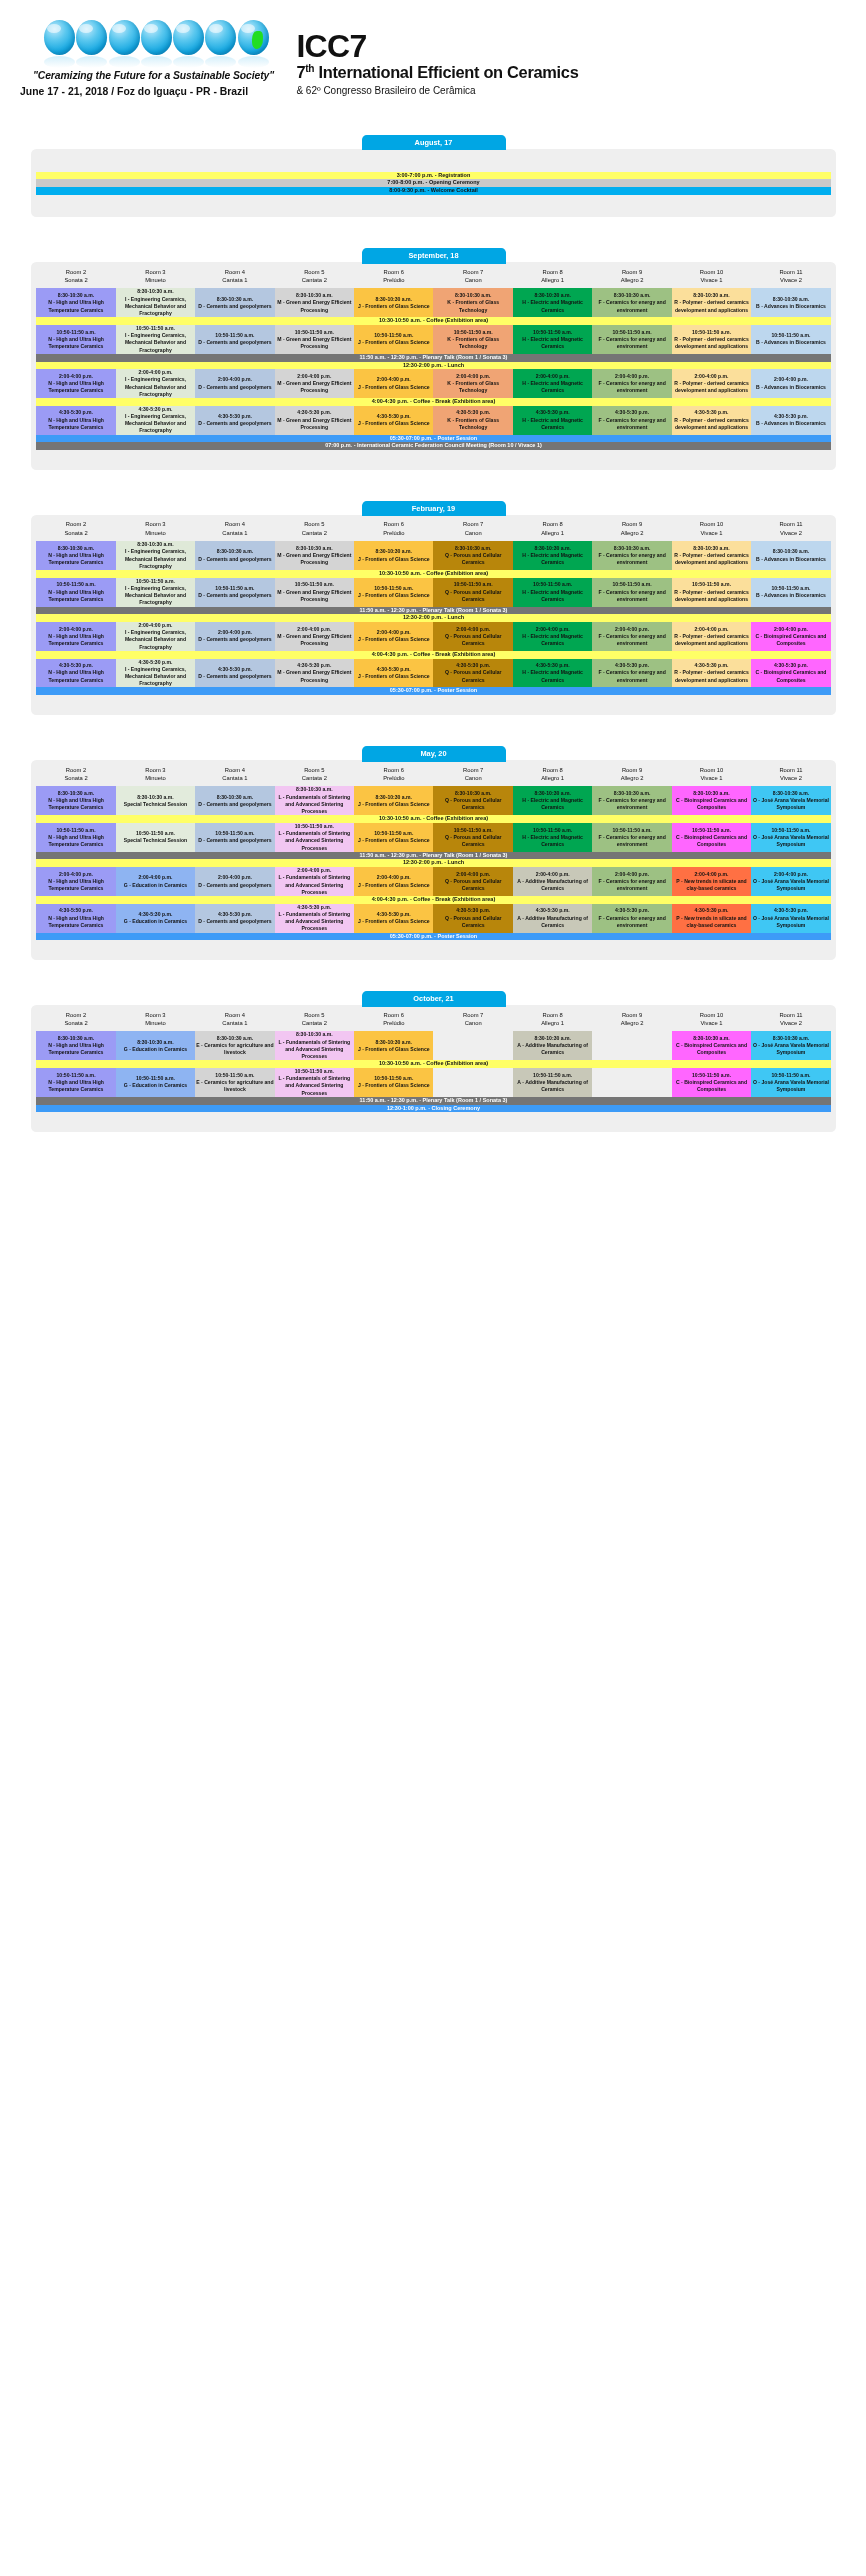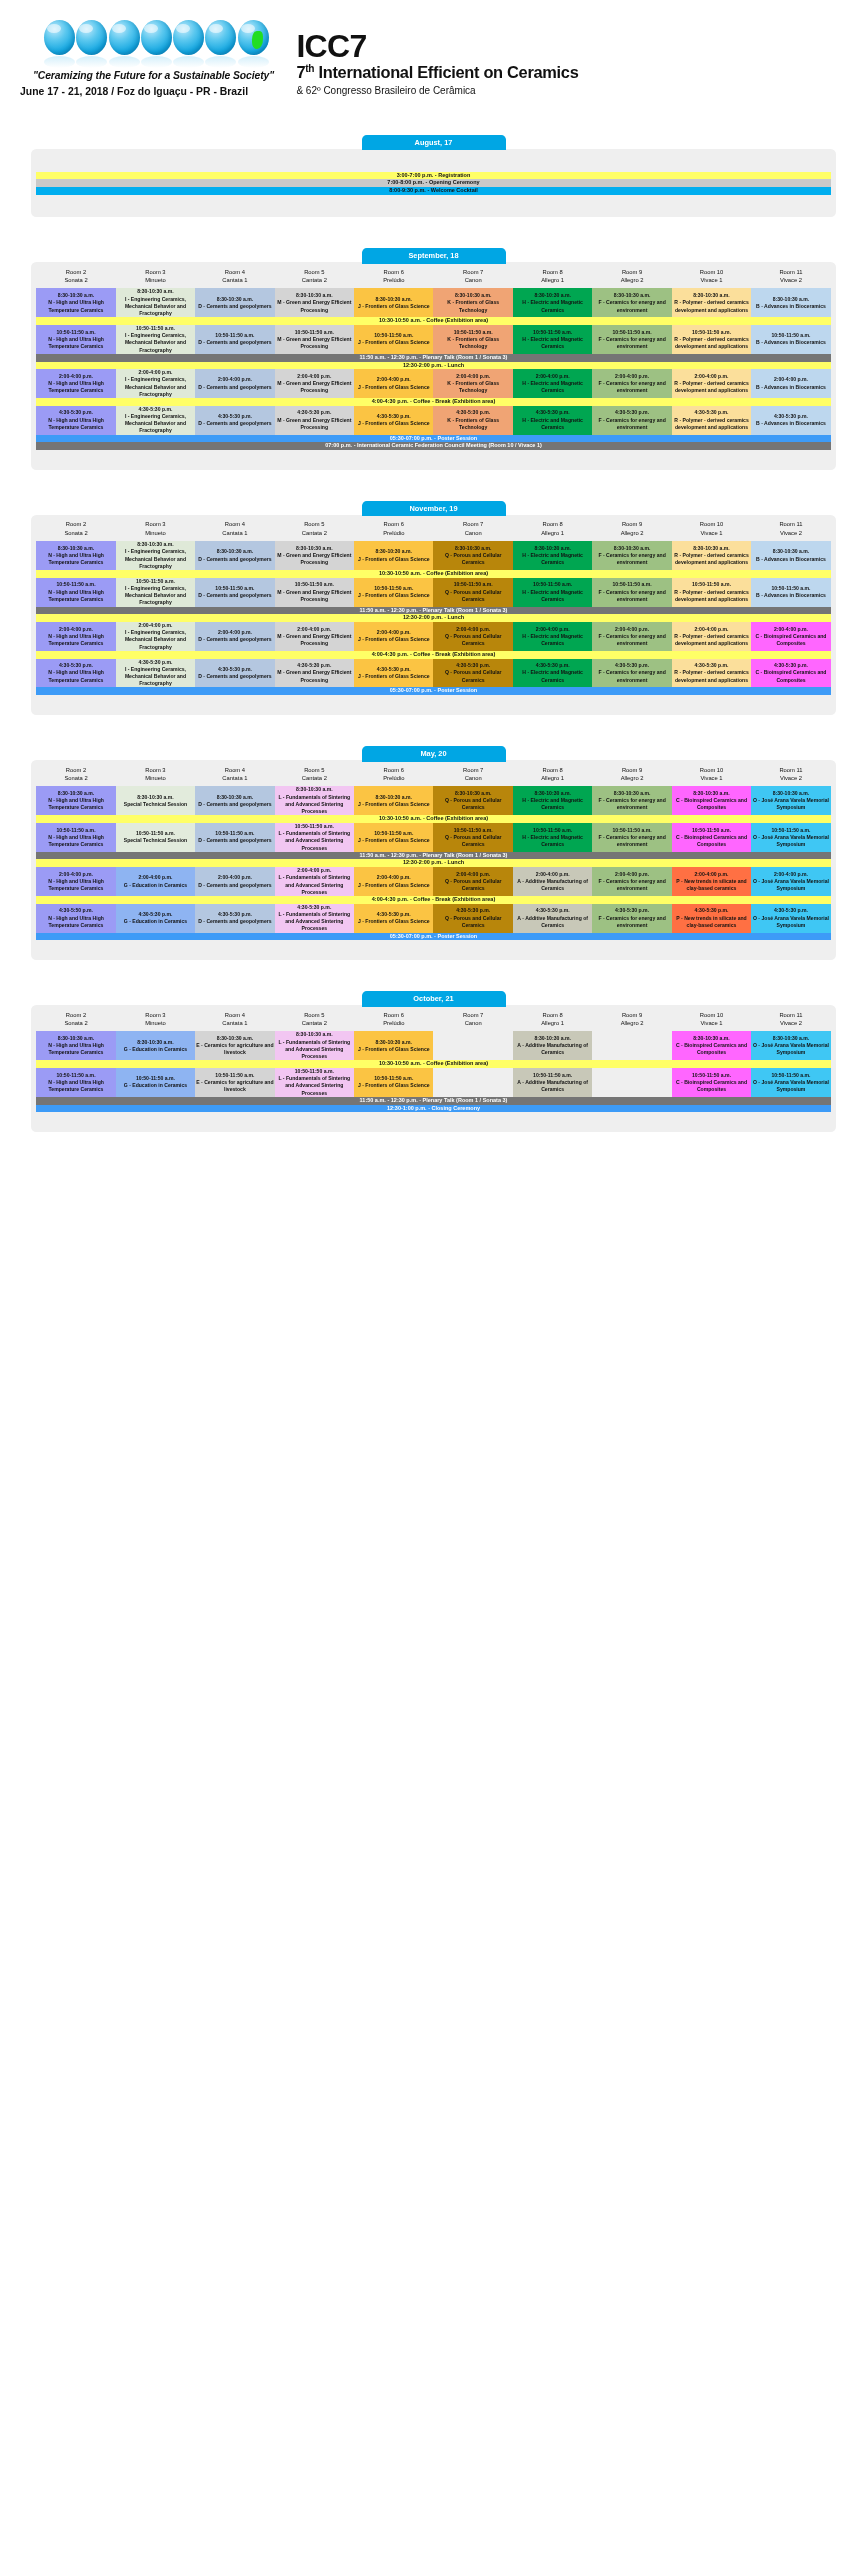--- a/index.html
+++ b/index.html
@@ -251,21 +251,21 @@
                 <td class="full r-meeting" colspan="10">07:00 p.m. - International Ceramic Federation Council Meeting (Room 10 / Vivace 1)</td>
               </tr>
               <tr>
                 <td class="tail" colspan="10"></td>
               </tr>
             </tbody>
           </table>
         </div>
       </div>
       <div class="day">
-        <div class="day-tab">November, 19</div>
+        <div class="day-tab">February, 19</div>
         <div class="day-body">
           <table class="grid">
             <tbody>
               <tr class="hdr-row">
                 <th>Room 2<br>Sonata 2</th>
                 <th>Room 3<br>Minueto</th>
                 <th>Room 4<br>Cantata 1</th>
                 <th>Room 5<br>Cantata 2</th>
                 <th>Room 6<br>Prelúdio</th>
                 <th>Room 7<br>Canon</th>

